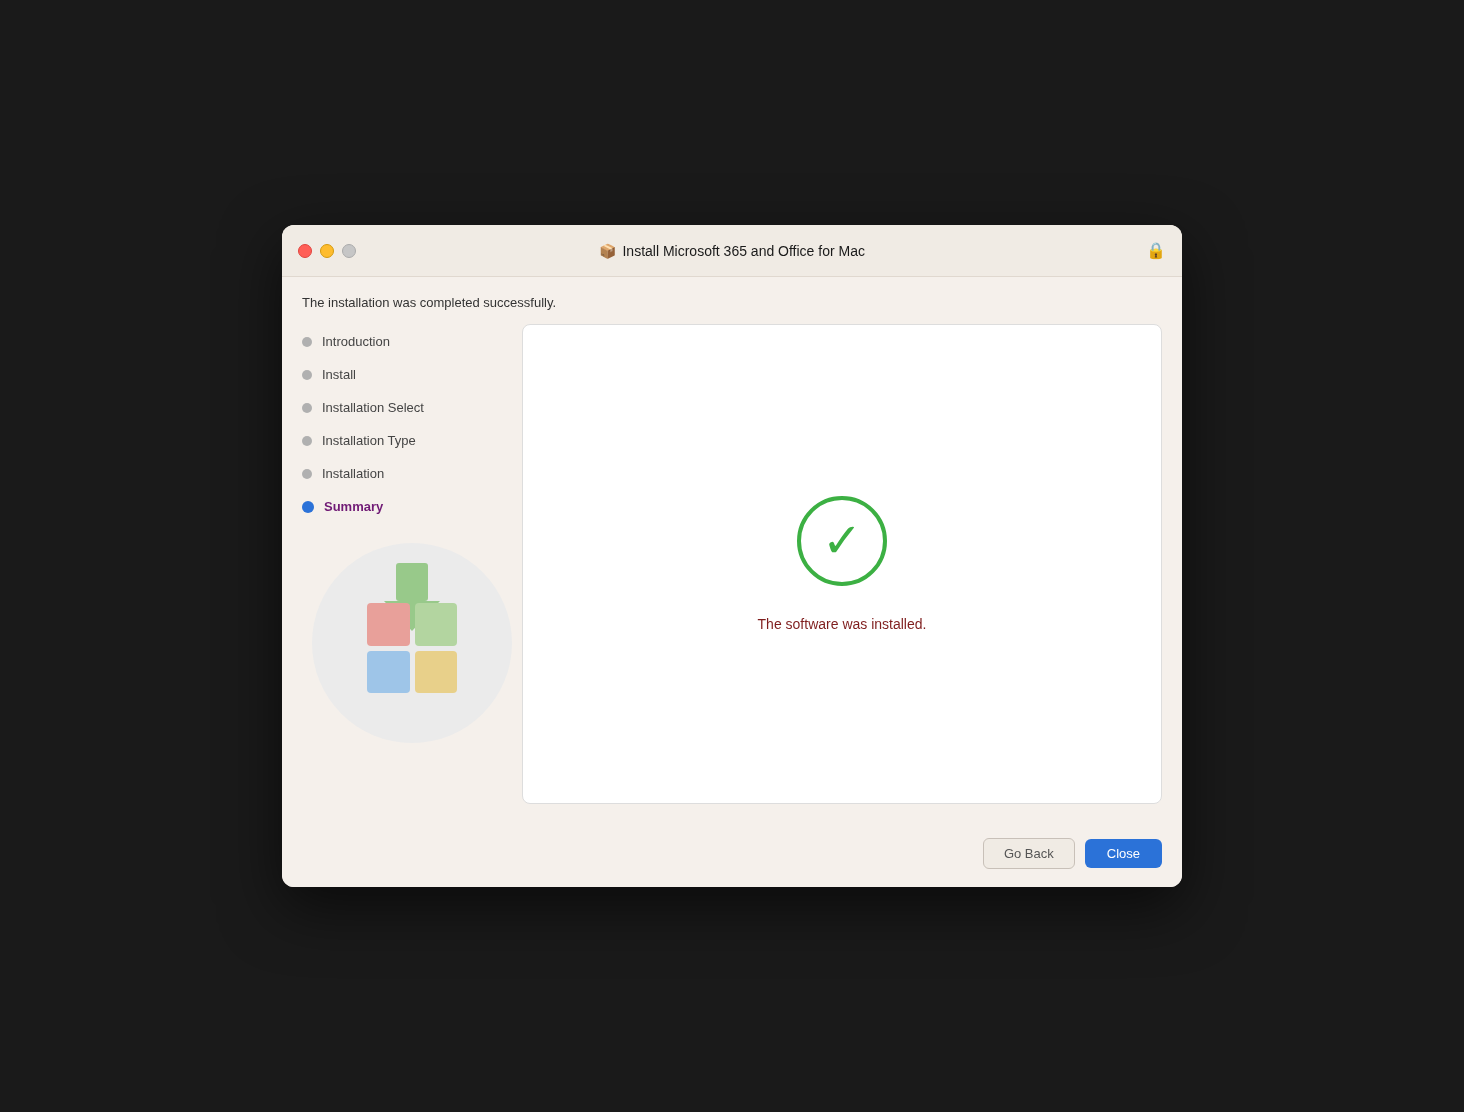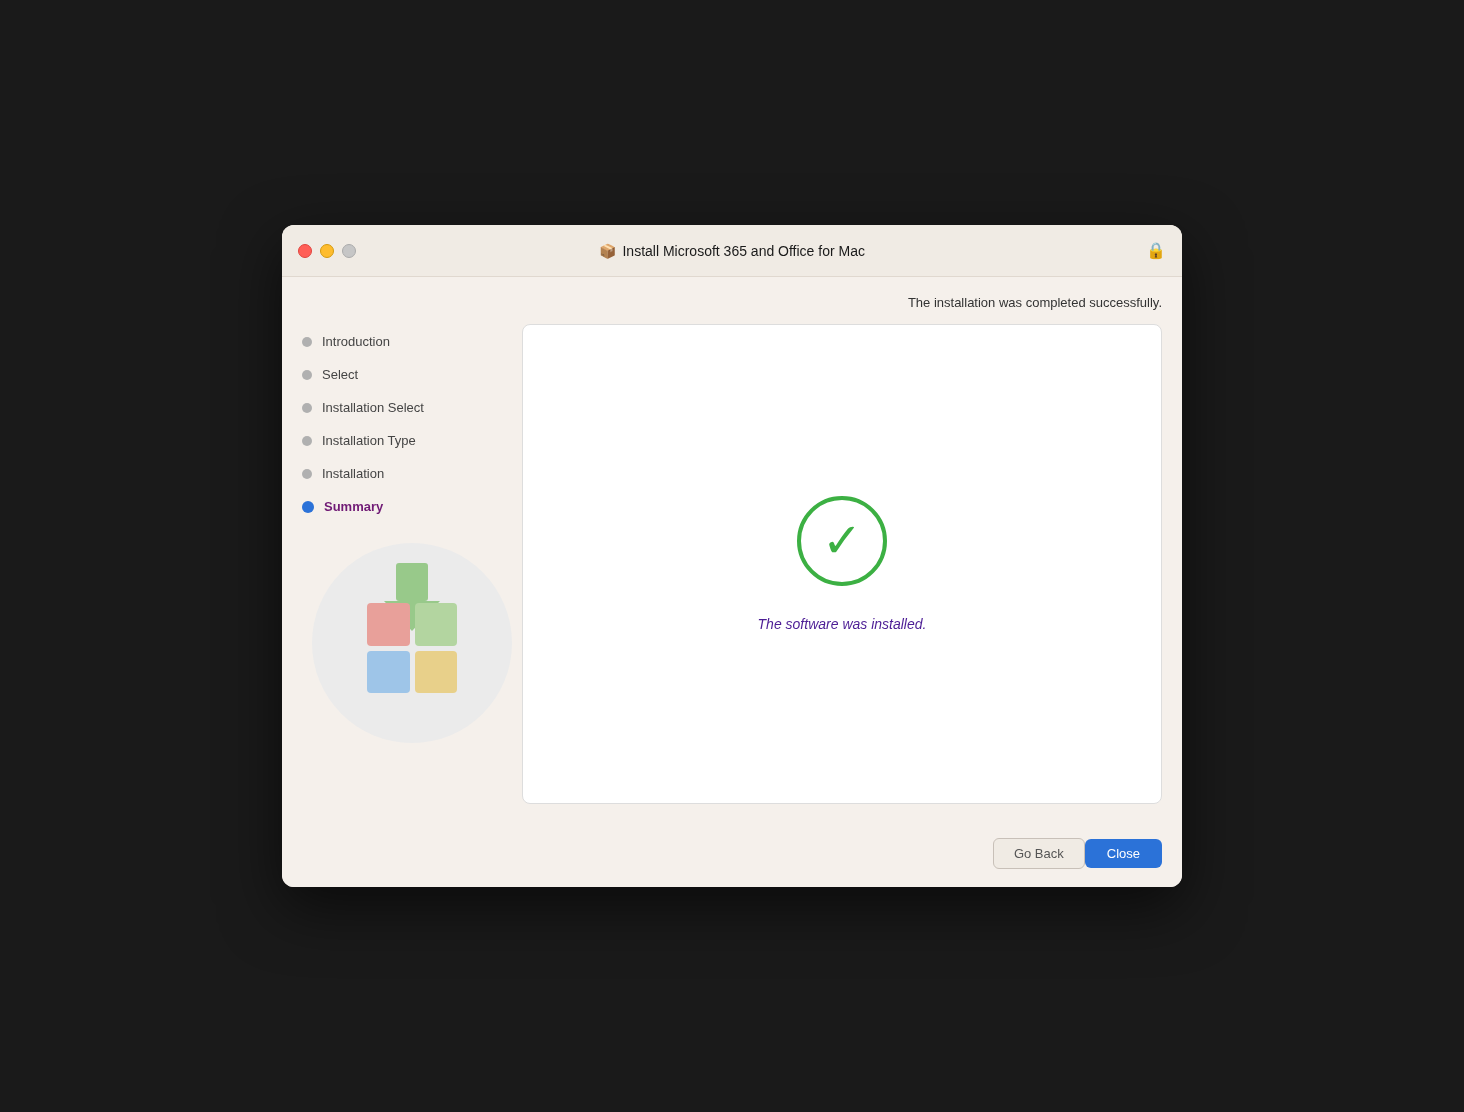--- a/index.html
+++ b/index.html
@@ -60,21 +60,21 @@
     }
 
     .lock-icon {
       position: absolute;
       right: 16px;
       color: #999;
       font-size: 16px;
     }
 
     .top-message {
-      text-align: right;
+      text-align: left;
       padding: 18px 20px 14px;
       font-size: 13px;
       color: #333;
       background: #f5f0eb;
     }
 
     .content-area {
       display: flex;
       flex-direction: row;
       padding: 0 20px 20px;
@@ -222,30 +222,30 @@
     .success-title {
       font-size: 24px;
       font-weight: 700;
       color: #1a1a1a;
       margin-bottom: 14px;
       text-align: center;
     }
 
     .success-subtitle {
       font-size: 14px;
-      color: #4c1d95;
+      color: #7f1d1d;
       text-align: center;
-      font-style: italic;
     }
 
     .footer {
       display: flex;
       justify-content: flex-end;
       align-items: center;
       padding: 14px 20px 18px;
+      gap: 10px;
       background: #f5f0eb;
     }
 
     .btn-go-back {
       background: #f0ebe4;
       border: 1px solid #c8c0b8;
       border-radius: 6px;
       padding: 7px 20px;
       font-size: 13px;
       color: #555;
@@ -288,21 +288,21 @@
     <div class="sidebar">
       <div class="sidebar-steps">
 
         <div class="sidebar-step">
           <div class="step-dot"></div>
           <span class="step-label">Introduction</span>
         </div>
 
         <div class="sidebar-step">
           <div class="step-dot"></div>
-          <span class="step-label">Select</span>
+          <span class="step-label">Install</span>
         </div>
 
         <div class="sidebar-step">
           <div class="step-dot"></div>
           <span class="step-label">Installation Select</span>
         </div>
 
         <div class="sidebar-step">
           <div class="step-dot"></div>
           <span class="step-label">Installation Type</span>

